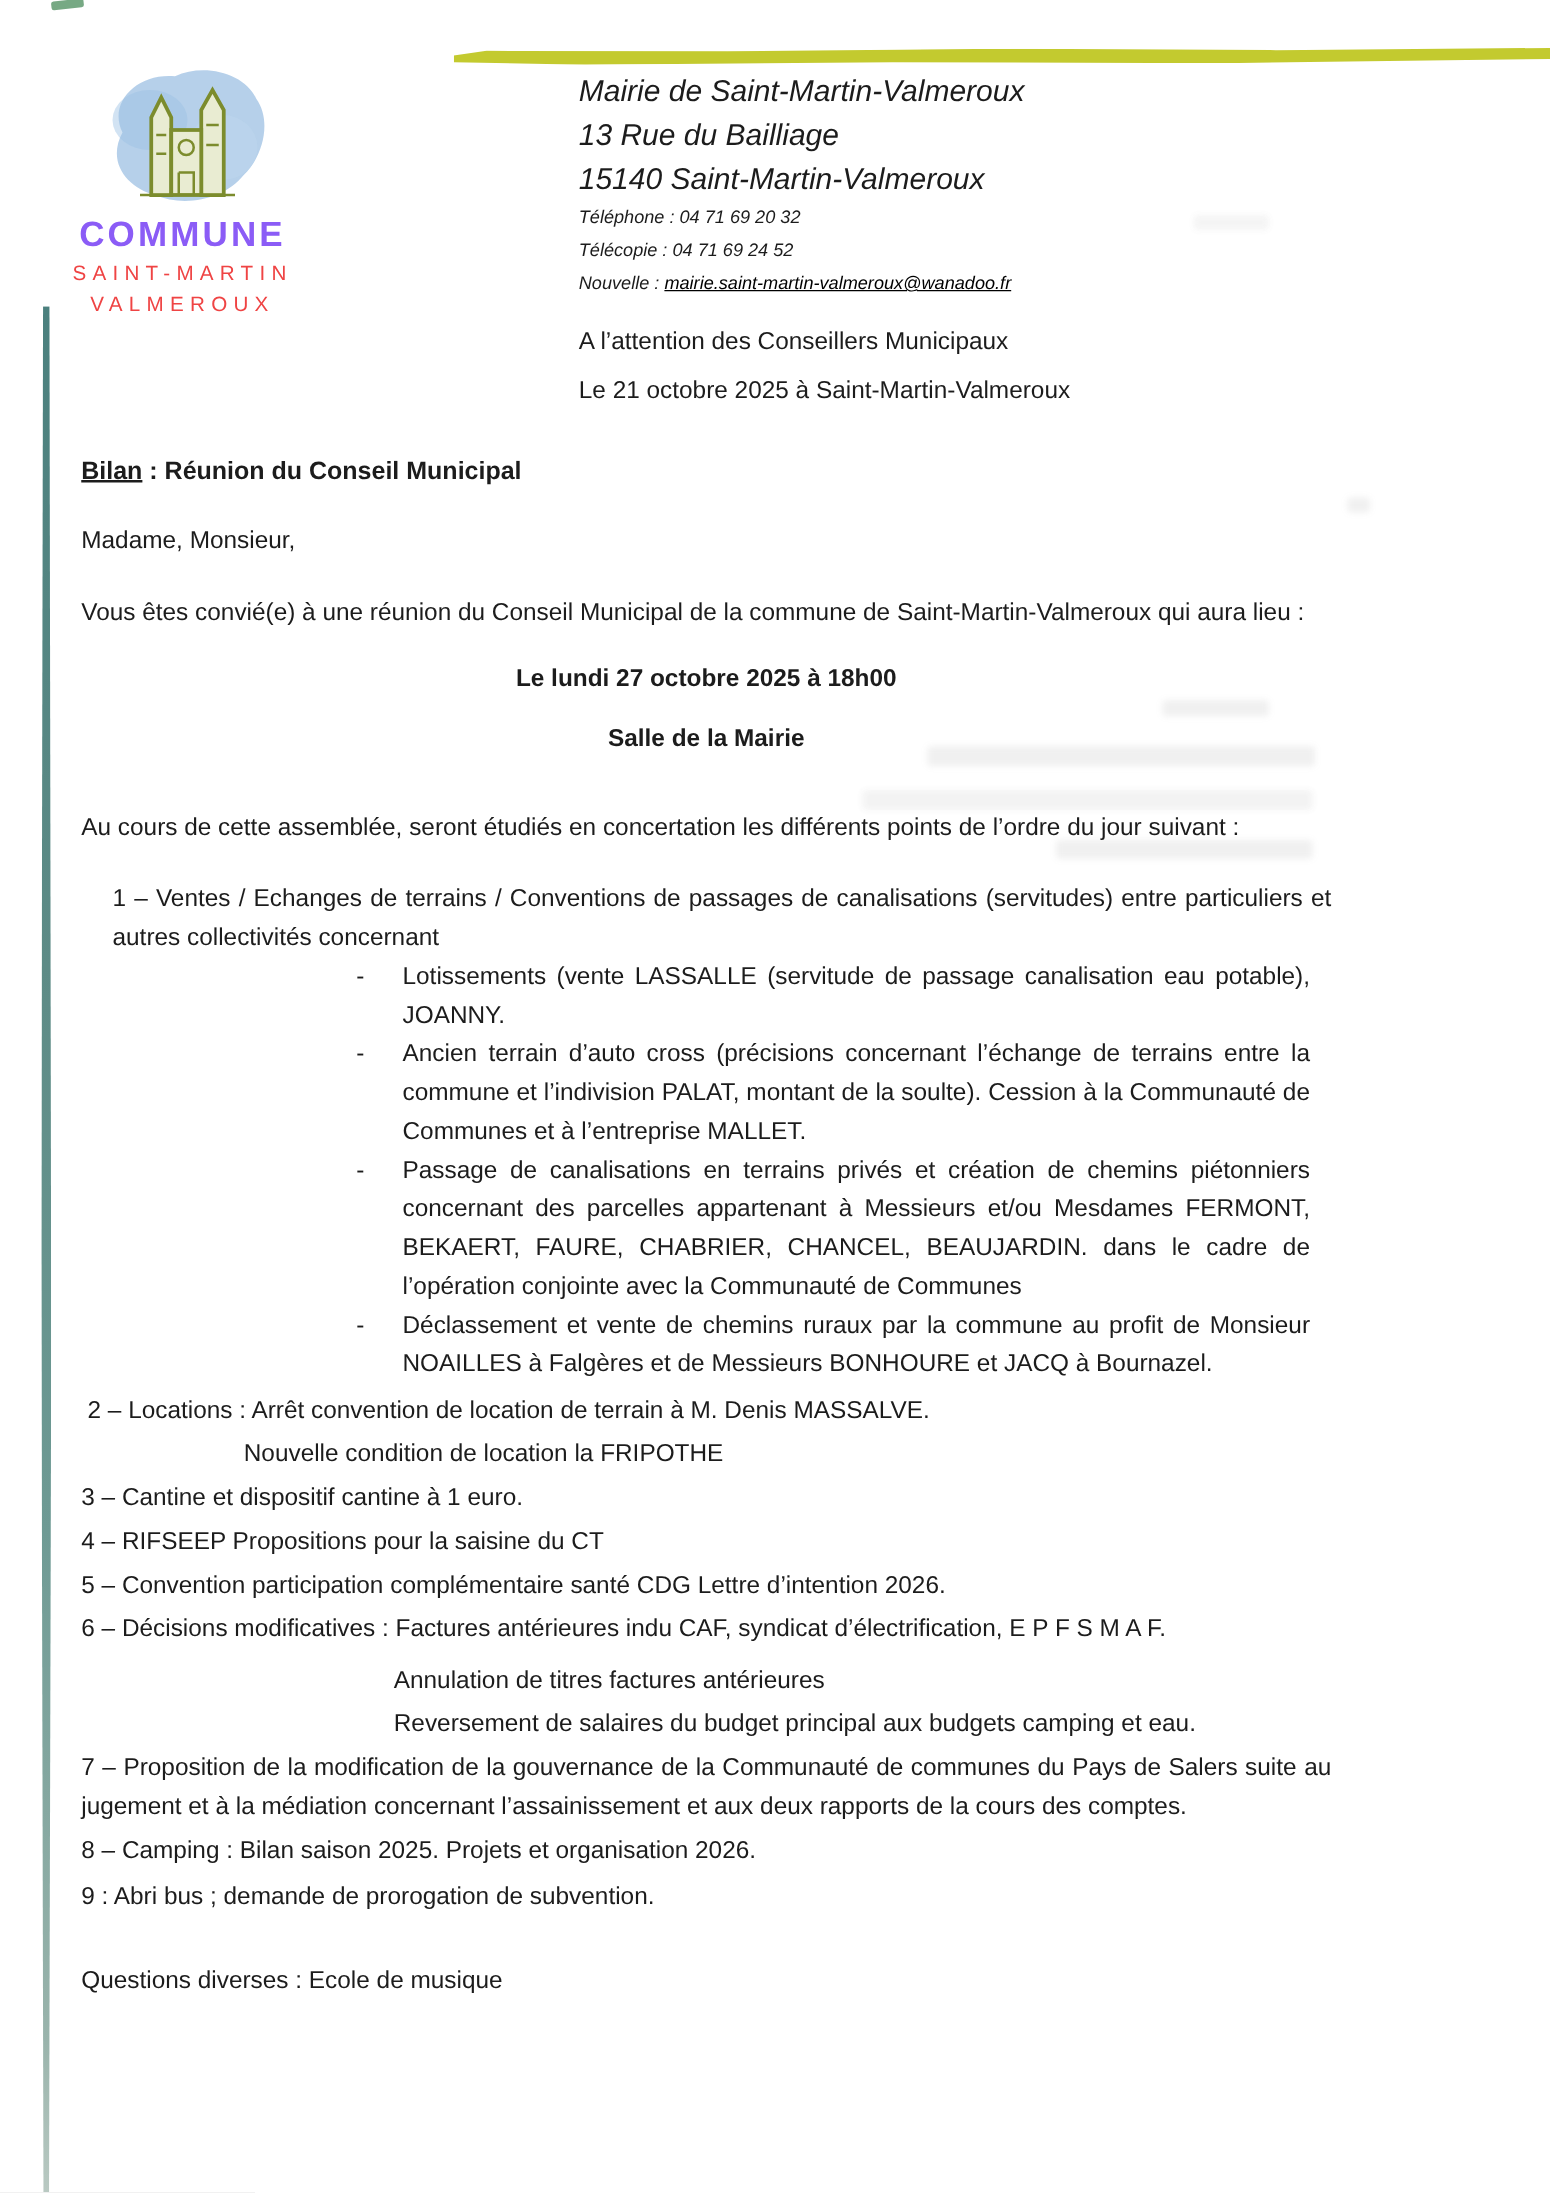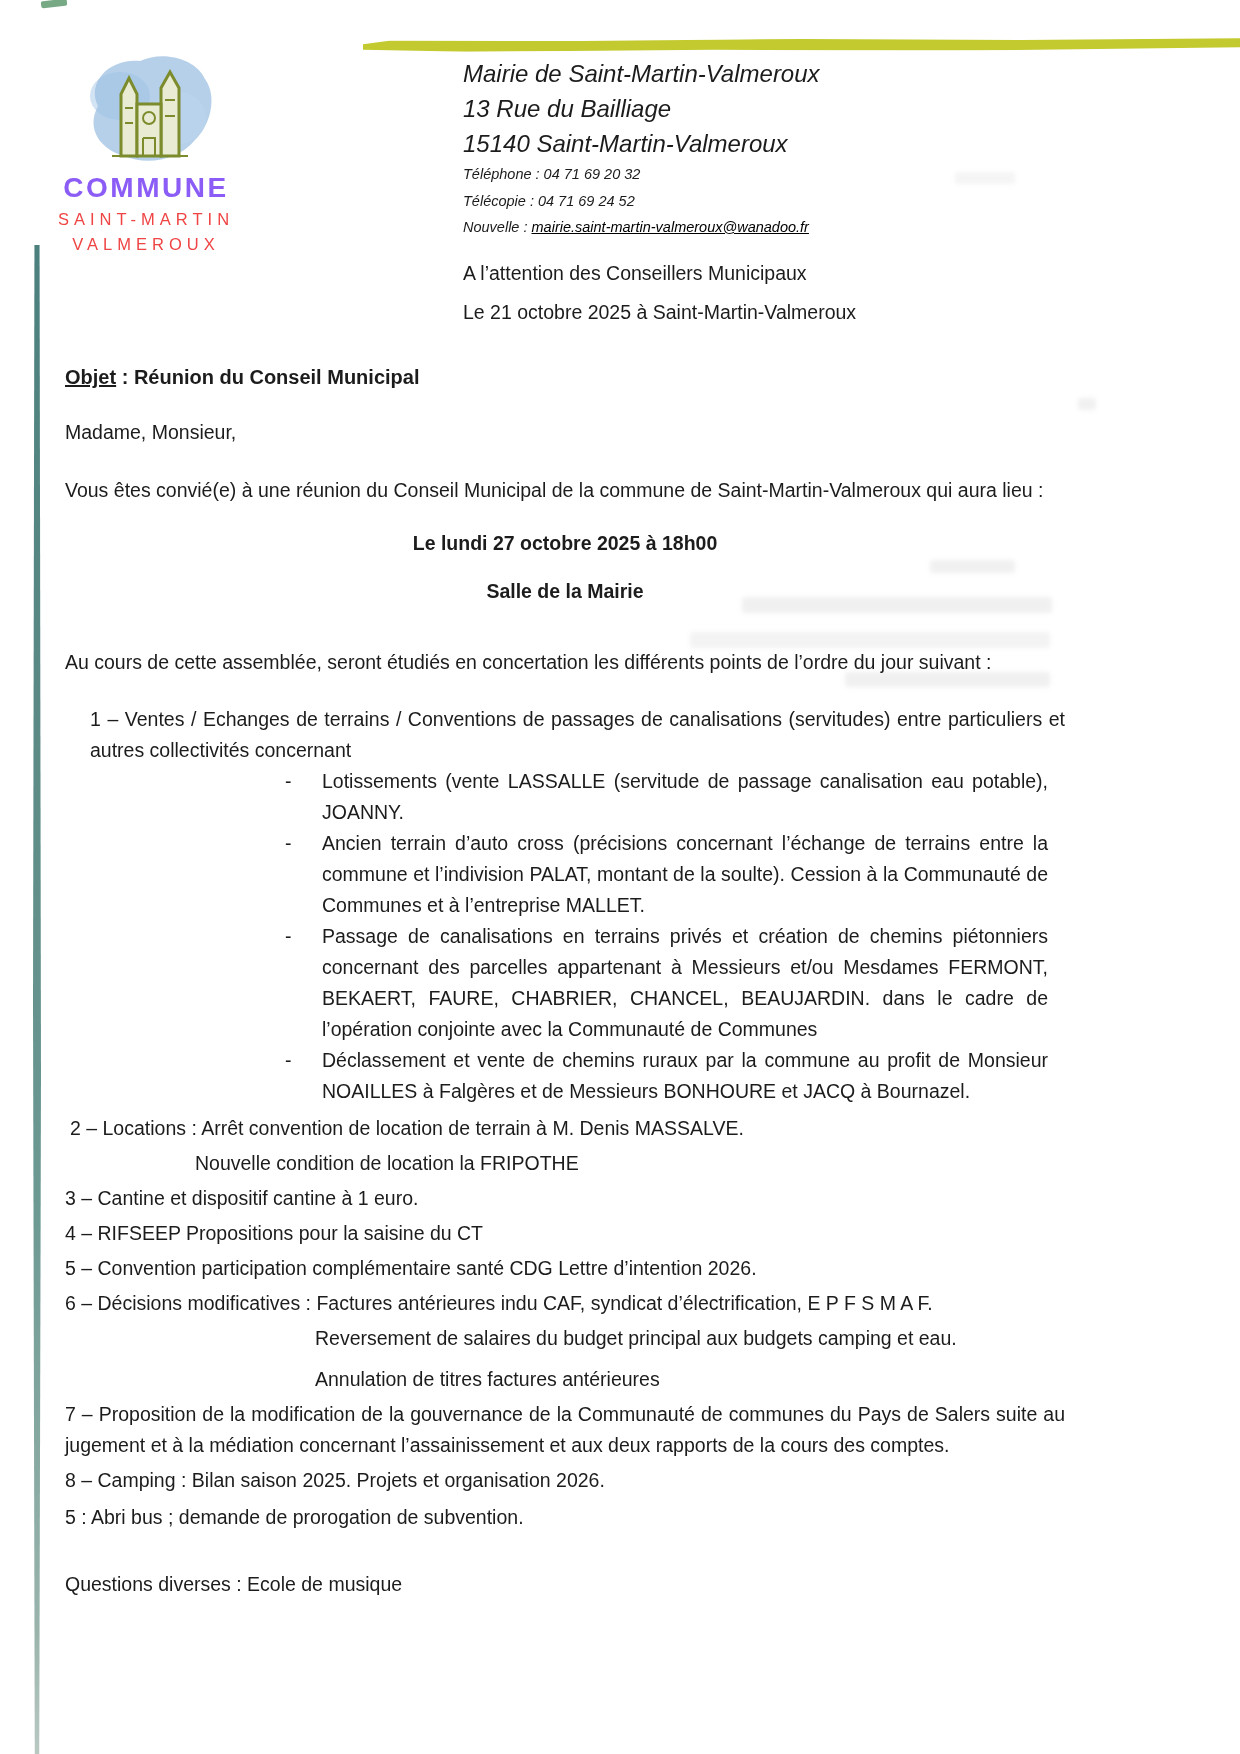--- a/index.html
+++ b/index.html
@@ -119,21 +119,21 @@
     <div class="big">15140 Saint-Martin-Valmeroux</div>
     <div class="small">Téléphone : 04 71 69  20 32</div>
     <div class="small">Télécopie : 04 71 69 24 52</div>
     <div class="small"><span>Nouvelle : </span><a class="email-link">mairie.saint-martin-valmeroux@wanadoo.fr</a></div>
   </div>
 
   <div class="attention">A l’attention des Conseillers Municipaux</div>
   <div class="dateline">Le  21 octobre 2025 à Saint-Martin-Valmeroux</div>
 
   <div class="letter">
-    <p class="objet"><span class="u">Objet</span><span> : Réunion du Conseil Municipal</span></p>
+    <p class="objet"><span class="u">Bilan</span><span> : Réunion du Conseil Municipal</span></p>
     <p class="salutation">Madame, Monsieur,</p>
     <p class="intro">Vous êtes convié(e) à une réunion du Conseil Municipal de la commune de Saint-Martin-Valmeroux qui aura lieu :</p>
     <p class="center-bold">Le lundi 27 octobre 2025 à 18h00</p>
     <p class="center-bold place">Salle de la Mairie</p>
     <p class="agenda-intro">Au cours de cette assemblée, seront étudiés en concertation les différents points de l’ordre du jour suivant :</p>
 
     <p class="item item1">1 – Ventes / Echanges de terrains / Conventions de passages de canalisations (servitudes) entre particuliers et autres collectivités concernant</p>
     <div class="bullets">
       <div class="bullet">
         <span class="marker">-</span>
@@ -152,21 +152,21 @@
         <span class="btxt">Déclassement et vente de chemins ruraux par la commune au profit de Monsieur NOAILLES à Falgères et de Messieurs BONHOURE et JACQ à Bournazel.</span>
       </div>
     </div>
 
     <p class="item" style="margin-top:6px;padding-left:5px;">2 – Locations : Arrêt convention de location de terrain à M. Denis MASSALVE.</p>
     <p class="item sub-indent-1">Nouvelle condition de location la FRIPOTHE</p>
     <p class="item">3 – Cantine et dispositif cantine à 1 euro.</p>
     <p class="item">4 – RIFSEEP Propositions pour la saisine du CT</p>
     <p class="item">5 – Convention participation complémentaire santé CDG Lettre d’intention 2026.</p>
     <p class="item">6 – Décisions modificatives :  Factures antérieures indu CAF, syndicat d’électrification, E P F S M A F.</p>
+    <p class="item sub-indent-2" style="margin-top:10px;">Annulation de titres factures antérieures</p>
     <p class="item sub-indent-2">Reversement de salaires du budget principal aux budgets camping et eau.</p>
-    <p class="item sub-indent-2" style="margin-top:10px;">Annulation de titres factures antérieures</p>
     <p class="item item7">7 – Proposition de la modification de la gouvernance de la Communauté de communes du Pays de Salers suite au jugement et à la médiation concernant l’assainissement et aux deux rapports de la cours des comptes.</p>
     <p class="item">8 – Camping : Bilan saison 2025. Projets et organisation 2026.</p>
-    <p class="item item9">5 : Abri bus ; demande de prorogation de subvention.</p>
+    <p class="item item9">9 : Abri bus ; demande de prorogation de subvention.</p>
     <p class="item questions">Questions diverses : Ecole de musique</p>
   </div>
 
 </div>
 
 </body></html>

